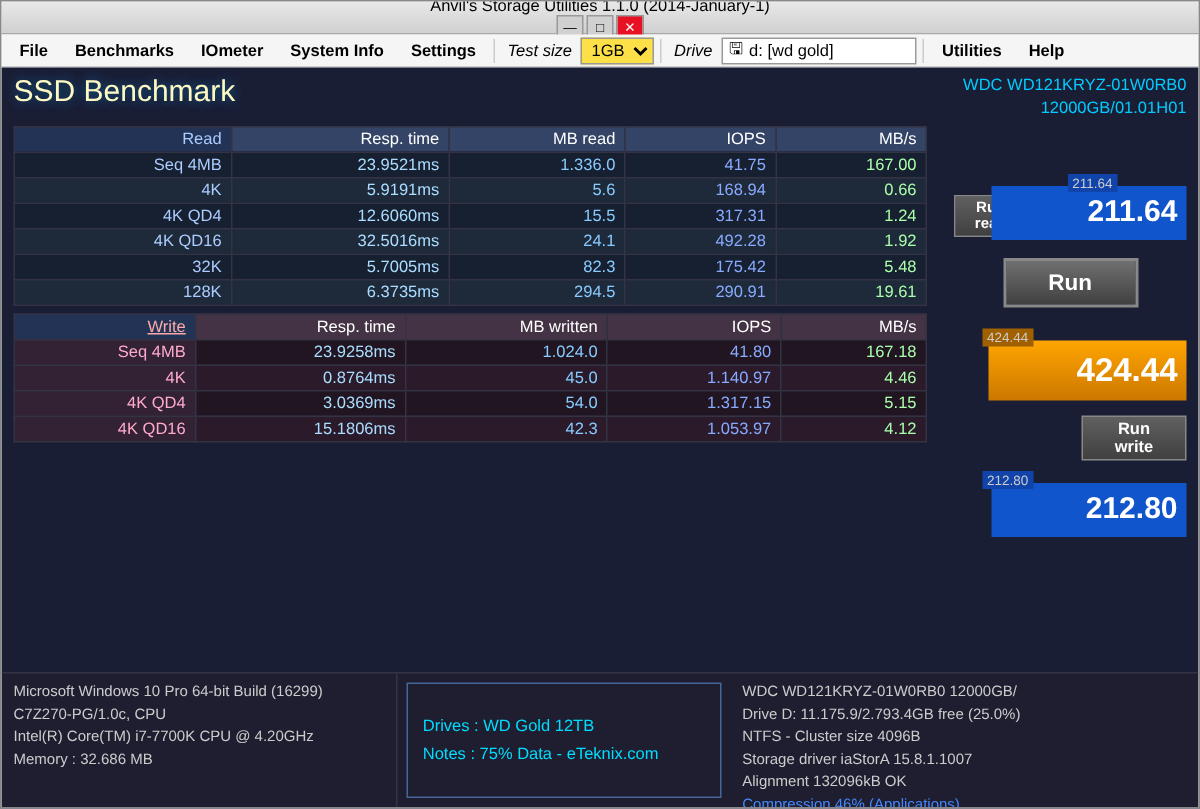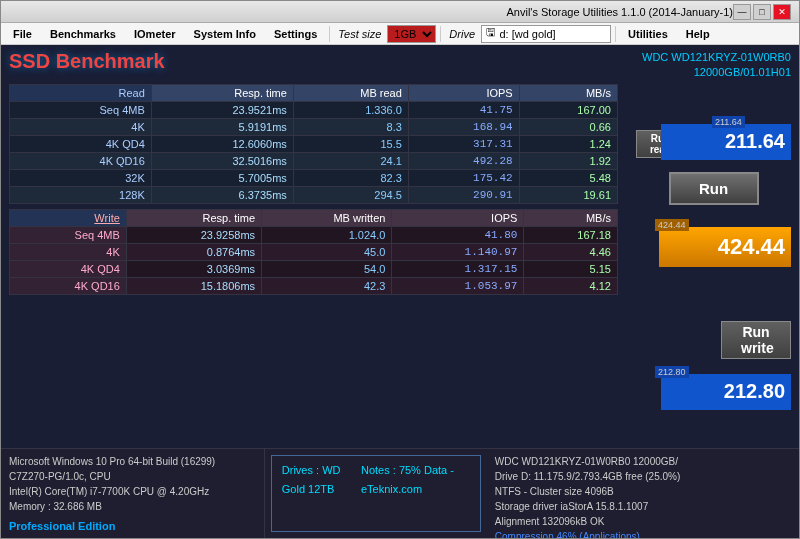--- a/index.html
+++ b/index.html
@@ -11,23 +11,24 @@
       background: #f0f0f0;
       overflow: hidden;
     }
 
     
     .titlebar {
       background: linear-gradient(to bottom, #e8e8e8, #d0d0d0);
       height: 22px;
       display: flex;
       align-items: center;
-      justify-content: flex-end;
+      justify-content: center;
       padding: 0 8px;
       border-bottom: 1px solid #aaa;
+      flex-direction: column;
     }
     .titlebar-title {
       font-size: 11px;
       color: #000;
     }
     .titlebar-controls {
       display: flex;
       gap: 2px;
     }
     .titlebar-btn {
@@ -68,21 +69,21 @@
     .menu-label {
       font-size: 11px;
       color: #000;
       padding: 0 4px;
       font-style: italic;
     }
     .menu-select {
       height: 18px;
       font-size: 11px;
       border: 1px solid #999;
-      background: #b91c1c;
+      background: #fde047;
       padding: 0 2px;
     }
     .menu-drive-box {
       height: 18px;
       font-size: 11px;
       border: 1px solid #999;
       background: white;
       padding: 0 4px;
       display: flex;
       align-items: center;
@@ -90,22 +91,22 @@
     }
 
     
     .header-row {
       display: flex;
       justify-content: space-between;
       align-items: flex-start;
     }
     .ssd-title {
       font-size: 20px;
-      font-weight: bold;
-      color: #ef4444;
+      font-weight: normal;
+      color: #fef9c3;
       text-shadow: 0 0 8px rgba(0,170,255,0.5);
     }
     .drive-info {
       text-align: right;
       color: #00ccff;
       font-size: 11px;
       line-height: 1.4;
     }
 
     
@@ -153,21 +154,21 @@
     }
     .bench-table tr:nth-child(odd) td { background: #1e2a3a; }
     .bench-table tr:nth-child(even) td { background: #172030; }
     .bench-table td:first-child {
       text-align: right;
       background: #223355;
       color: #aaccff;
     }
     .bench-table td.resp { color: #aaddff; }
     .bench-table td.mb { color: #88ccff; }
-    .bench-table td.iops { color: #88aaff; font-family: Liberation Mono, monospace; }
+    .bench-table td.iops { color: #88aaff; }
     .bench-table td.mbs { color: #aaffaa; }
 
     .table-header-read td, .table-header-write td {
       background: #334466 !important;
       color: white !important;
       font-weight: normal;
       text-align: right;
     }
     .table-header-read td:first-child {
       background: #223355 !important;
@@ -207,21 +208,21 @@
       line-height: 1.5;
       border-right: 1px solid #334;
     }
     .status-center {
       width: 210px;
       padding: 5px 10px;
       color: #00ddff;
       font-size: 11px;
       line-height: 1.7;
       display: flex;
-      flex-direction: row;
+      flex-direction: column;
       justify-content: center;
       border-right: 1px solid #334;
       border: 1px solid #446699;
       margin: 6px;
     }
     .status-right {
       flex: 1.2;
       padding: 5px 8px;
       color: #ccc;
       font-size: 10px;
@@ -317,21 +318,21 @@
           <tr>
             <td>Seq 4MB</td>
             <td class="resp">23.9521ms</td>
             <td class="mb">1.336.0</td>
             <td class="iops">41.75</td>
             <td class="mbs">167.00</td>
           </tr>
           <tr>
             <td>4K</td>
             <td class="resp">5.9191ms</td>
-            <td class="mb">8.3</td>
+            <td class="mb">5.6</td>
             <td class="iops">168.94</td>
             <td class="mbs">0.66</td>
           </tr>
           <tr>
             <td>4K QD4</td>
             <td class="resp">12.6060ms</td>
             <td class="mb">15.5</td>
             <td class="iops">317.31</td>
             <td class="mbs">1.24</td>
           </tr>
@@ -419,39 +420,38 @@
         </div>
 
         <div style="position:relative;width:140px;height:50px;margin-left:15px;">
           <div style="position:absolute;top:2px;left:4px;background:#a06000;color:#ccc;font-size:9px;padding:1px 3px;z-index:1;">424.44</div>
           <div style="position:absolute;bottom:0;right:0;width:132px;height:40px;background:linear-gradient(to bottom,#ffa500,#cc7700);display:flex;align-items:center;justify-content:flex-end;padding-right:6px;">
             <span style="font-size:22px;font-weight:bold;color:white;">424.44</span>
           </div>
         </div>
 
         <div style="display:flex;flex-direction:column;align-items:flex-end;gap:3px;width:155px;margin-top:4px;">
-          <button class="run-btn" style="margin-right:0;margin-bottom:2px;font-size:14px;padding:2px 19px;margin-top:44px;">Run write</button>
+          <button class="run-btn" style="margin-right:0;margin-bottom:2px;font-size:11px;padding:2px 19px;">Run write</button>
           <div style="position:relative;width:140px;height:46px;">
             <div style="position:absolute;top:2px;left:4px;background:#1144aa;color:#ccc;font-size:9px;padding:1px 3px;z-index:1;">212.80</div>
             <div style="position:absolute;bottom:0;right:0;width:130px;height:36px;background:#1155cc;display:flex;align-items:center;justify-content:flex-end;padding-right:6px;">
               <span style="font-size:20px;font-weight:bold;color:white;">212.80</span>
             </div>
           </div>
         </div>
       </div>
     </div>
   </div>
 
   <div class="statusbar">
     <div class="status-left">
       <div>Microsoft Windows 10 Pro 64-bit Build (16299)</div>
       <div>C7Z270-PG/1.0c, CPU</div>
       <div>Intel(R) Core(TM) i7-7700K CPU @ 4.20GHz</div>
       <div>Memory : 32.686 MB</div>
-      <div class="pro-edition">Professional Edition</div>
     </div>
     <div class="status-center">
       <div style="color:#00ddff;">Drives : WD Gold 12TB</div>
       <div style="color:#00ddff;">Notes : 75% Data - eTeknix.com</div>
     </div>
     <div class="status-right">
       <div>WDC WD121KRYZ-01W0RB0 12000GB/</div>
       <div>Drive D: 11.175.9/2.793.4GB free (25.0%)</div>
       <div>NTFS - Cluster size 4096B</div>
       <div>Storage driver  iaStorA 15.8.1.1007</div>

